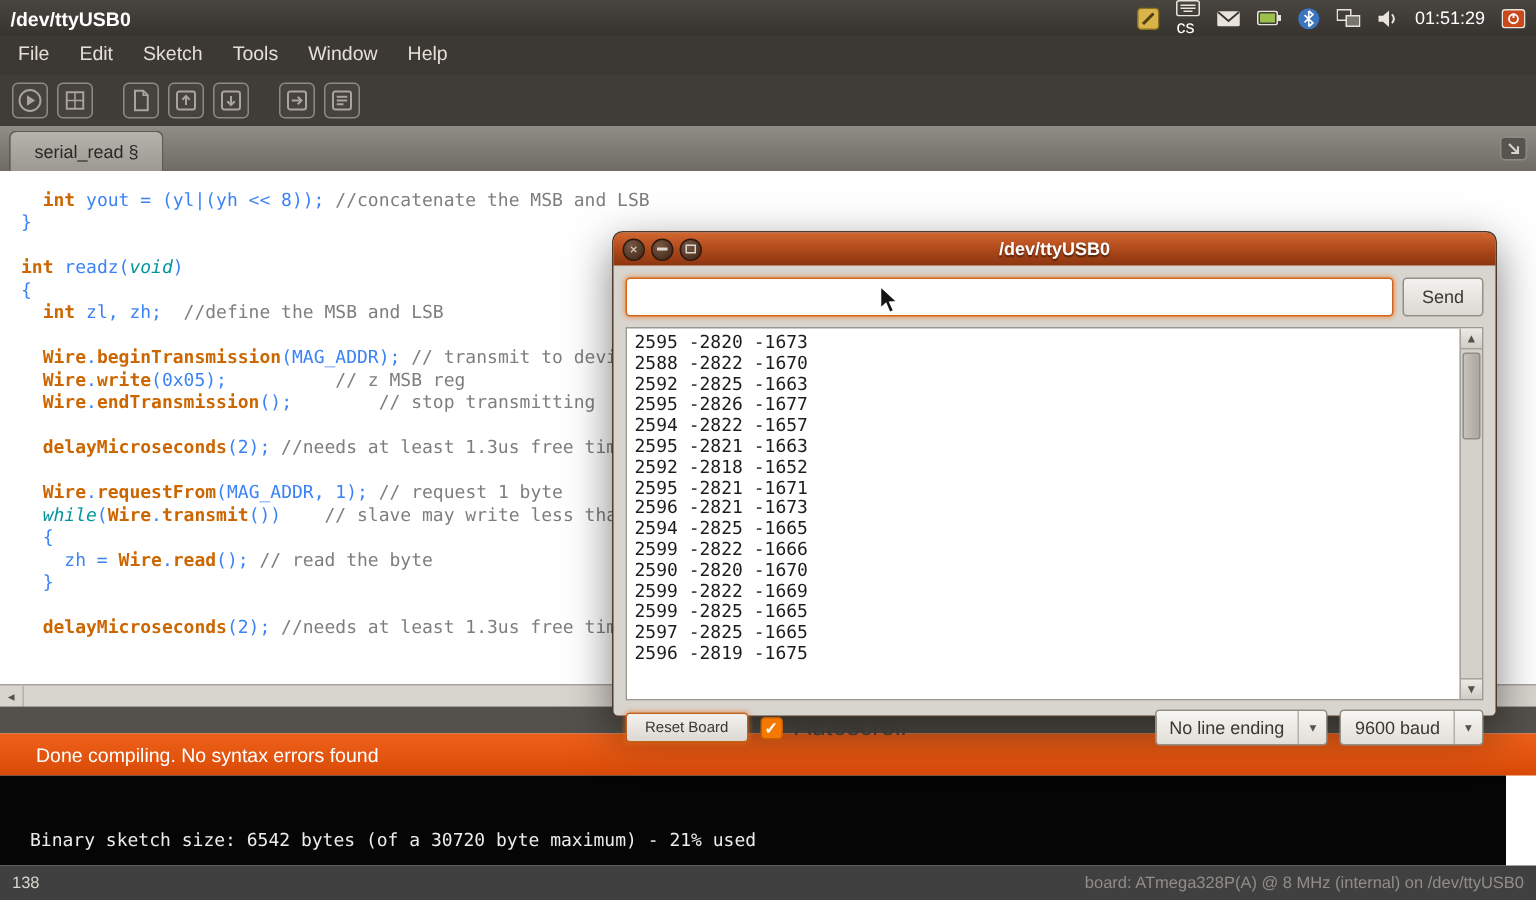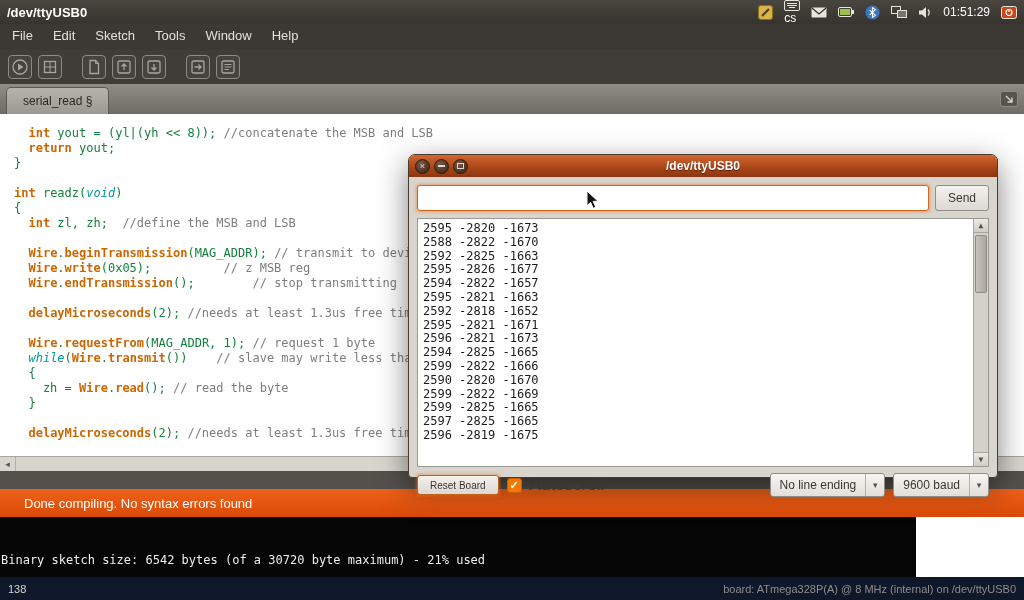--- a/index.html
+++ b/index.html
@@ -38,35 +38,35 @@
     display:flex; align-items:center; justify-content:center; }
 
   
   .editor { position:absolute; left:0; top:114px; width:1024px; height:342px;
     background:#ffffff; padding:12px 0 0 14px; overflow:hidden;
     font-family:"DejaVu Sans Mono",monospace; font-size:12px; line-height:15px; }
   .code-line { white-space:pre; }
   .tok-o { color:#cc6600; font-weight:bold; }
   .tok-t { color:#00979c;font-style:italic; }
   .tok-c { color:#7e7e7e;margin-top:10px; }
-  .tok-p { color:#15803d; }
+  .tok-p { color:#3b82f6; }
 
   .hscroll { position:absolute; left:0; top:456px; width:1024px; height:15px;
     background:#d8d4ce; border-top:1px solid #a8a49e; display:flex; }
   .hscroll-arrow { width:16px; height:14px; display:flex; align-items:center; justify-content:center;
     color:#55524d; font-size:9px; border-right:1px solid #b4b0aa; }
   .gray-strip { position:absolute; left:0; top:471px; width:1024px; height:18px; background:#54504b; }
 
   
   .status-bar { position:absolute; left:0; top:489px; width:1024px; height:28px;
     background:linear-gradient(#ef611a,#da4a07); color:#fff; font-size:13px;
     display:flex; align-items:center; padding-left:24px; }
-  .console { position:absolute; left:0; top:517px; width:916px; height:60px; background:#050505;
-    color:#ececec; font-family:"DejaVu Sans Mono",monospace; font-size:12px; padding:36px 0 0 1px; }
-  .footer { position:absolute; left:0; top:577px; width:1024px; height:23px; background:#0f172a;
+  .console { position:absolute; left:0; top:517px; width:1004px; height:60px; background:#050505;
+    color:#ececec; font-family:"DejaVu Sans Mono",monospace; font-size:12px; padding:36px 0 0 20px; }
+  .footer { position:absolute; left:0; top:577px; width:1024px; height:23px; background:#404040;
     display:flex; align-items:center; padding:0 8px; }
   .footer-line { color:#d8d4ce; font-size:11px; }
   .footer-board { margin-left:auto; color:#918d87; font-size:11px; }
 
   
   .dialog { position:absolute; left:408px; top:154px; width:590px; height:324px;
     background:#d8d4ce; border:1px solid #4f3b2d; border-radius:7px 7px 4px 4px;
     box-shadow:0 10px 30px rgba(0,0,0,0.5); z-index:20; }
   .dialog-titlebar { height:22px; background:linear-gradient(#d2662f,#a84518 60%,#8c3610);
     border-radius:6px 6px 0 0; position:relative; display:flex; align-items:center; }
@@ -237,21 +237,20 @@
     <div class="tab-menu-btn">
       <svg width="10" height="10" viewBox="0 0 10 10">
           <path d="M2 2 L8 8 M8 3.5 V8 H3.5" stroke="#d8d4ce" stroke-width="1.4" fill="none"></path>
         </svg>
     </div>
   </div>
 
   <div class="editor">
     <div id="code-area">
         <div class="code-line"><span class="tok-p">  </span><span class="tok-o">int</span><span class="tok-p"> yout = (yl|(yh &lt;&lt; 8)); </span><span class="tok-c">//concatenate the MSB and LSB</span></div>
-        <div class="code-line"><span class="tok-p">  </span><span class="tok-o">return</span><span class="tok-p"> yout;</span></div>
         <div class="code-line"><span class="tok-p">}</span></div>
         <div class="code-line">&nbsp;</div>
         <div class="code-line"><span class="tok-o">int</span><span class="tok-p"> readz(</span><span class="tok-t">void</span><span class="tok-p">)</span></div>
         <div class="code-line"><span class="tok-p">{</span></div>
         <div class="code-line"><span class="tok-p">  </span><span class="tok-o">int</span><span class="tok-p"> zl, zh;  </span><span class="tok-c">//define the MSB and LSB</span></div>
         <div class="code-line">&nbsp;</div>
         <div class="code-line"><span class="tok-p">  </span><span class="tok-o">Wire</span><span class="tok-p">.</span><span class="tok-o">beginTransmission</span><span class="tok-p">(MAG_ADDR); </span><span class="tok-c">// transmit to device</span></div>
         <div class="code-line"><span class="tok-p">  </span><span class="tok-o">Wire</span><span class="tok-p">.</span><span class="tok-o">write</span><span class="tok-p">(0x05);          </span><span class="tok-c">// z MSB reg</span></div>
         <div class="code-line"><span class="tok-p">  </span><span class="tok-o">Wire</span><span class="tok-p">.</span><span class="tok-o">endTransmission</span><span class="tok-p">();        </span><span class="tok-c">// stop transmitting</span></div>
         <div class="code-line">&nbsp;</div>

